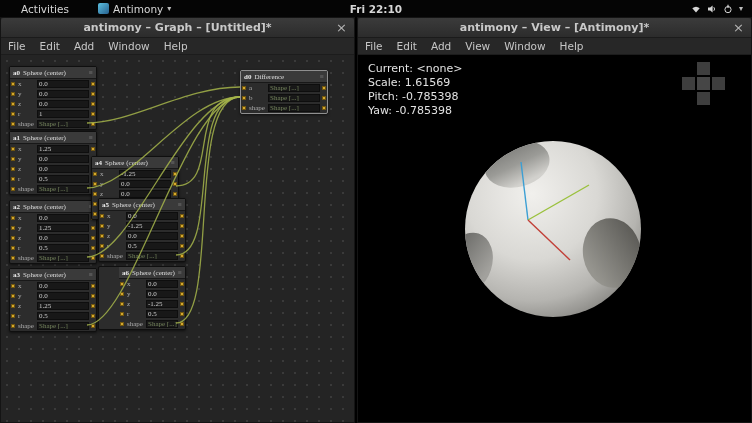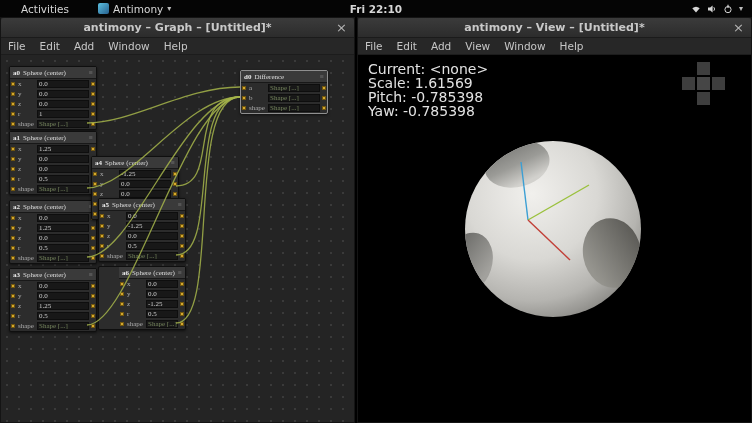--- a/index.html
+++ b/index.html
@@ -52,21 +52,21 @@
   .conn { width:4px; height:4px; flex:0 0 4px; background:#d4a92e; border:1px solid #71560f; }
   .rlabel { width:18px; flex:0 0 18px; font-size:7px; color:#ababab; padding-left:1px;
             white-space:nowrap; overflow:hidden; }
   .rvalue { flex:1; height:8px; background:#181818; border:1px solid #0e0e0e; font-size:7px;
             line-height:6px; color:#cfcfcf; padding:0 1px; white-space:nowrap; overflow:hidden; }
   .rvalue.dim { color:#74845c; }
 
   
   .viewport { position:relative; flex:1; background:#000; overflow:hidden; }
   .scene { position:absolute; left:0; top:0; }
-  .overlay-text { position:absolute; left:10px; top:7px; color:#e2e2e2; font-size:14px;
+  .overlay-text { position:absolute; left:10px; top:7px; color:#e2e2e2; font-size:11px;
                   line-height:14px; z-index:4; }
   .navpad { position:absolute; top:7px; right:26px; width:43px; height:43px; z-index:4; }
   .navpad .cell { position:absolute; width:13px; height:13px; background:#3e3e3e; }
   .navpad .up { left:15px; top:0; }
   .navpad .left { left:0; top:15px; }
   .navpad .center { left:15px; top:15px; background:#464646; }
   .navpad .right { left:30px; top:15px; }
   .navpad .down { left:15px; top:30px; }
 </style>
 </head>
@@ -406,21 +406,21 @@
           <span class="rlabel">shape</span>
           <span class="rvalue dim">Shape [...]</span>
           <span class="conn"></span>
         </div>
       </div>
     </div>
 </div>
 
 <div class="window" id="view-window">
   <div class="titlebar">
-    <span class="title">antimony – View – [Untitled]*</span>
+    <span class="title">antimony – View – [Antimony]*</span>
     <span class="close">×</span>
   </div>
   <div class="menubar" id="view-menubar">
       <span class="menu-item">File</span>
       <span class="menu-item">Edit</span>
       <span class="menu-item">Add</span>
       <span class="menu-item">View</span>
       <span class="menu-item">Window</span>
       <span class="menu-item">Help</span>
     </div>

